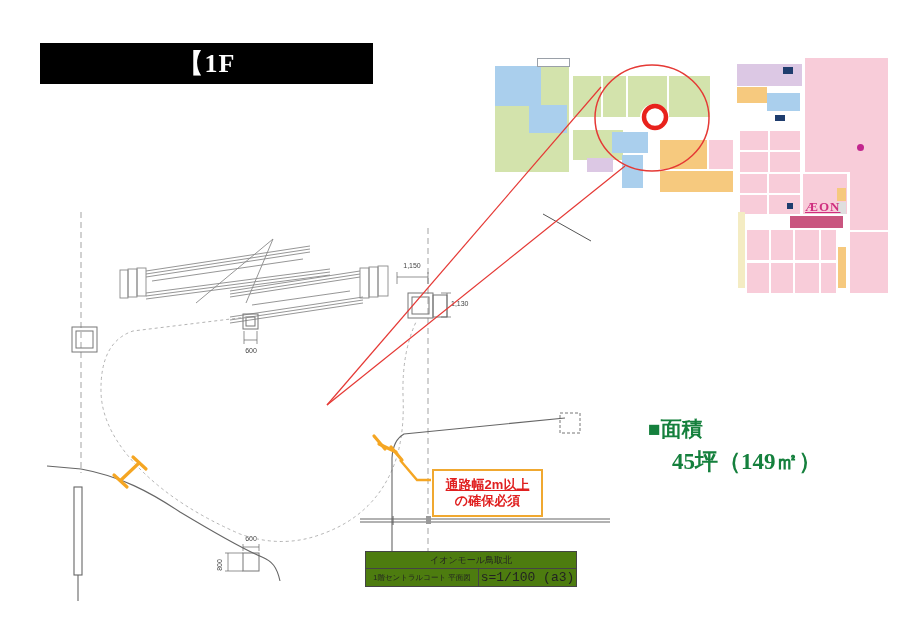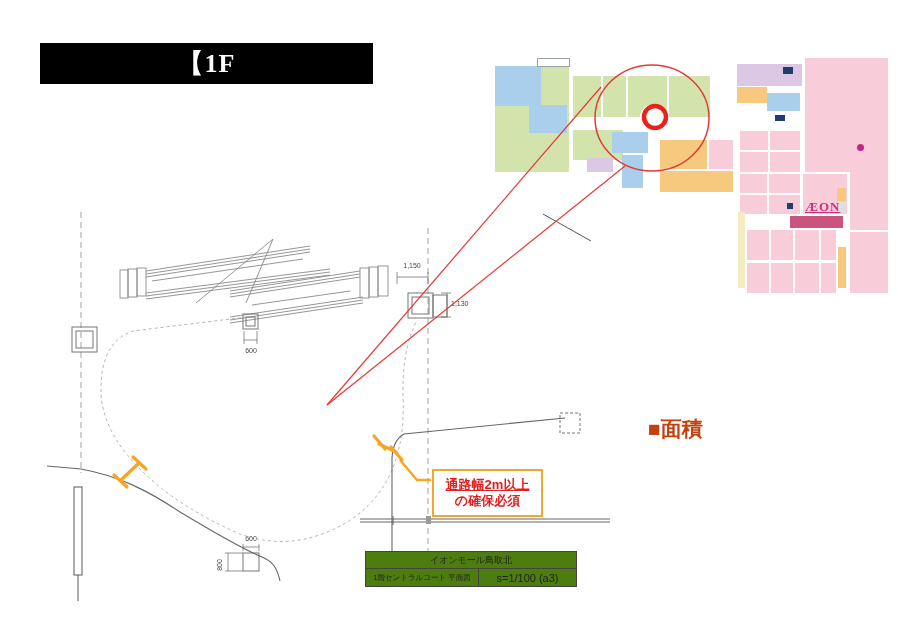--- a/index.html
+++ b/index.html
@@ -35,24 +35,24 @@
   #note-box .u{text-decoration:underline;}
 
   
   #title-block{left:365px;top:551px;width:210px;height:34px;border:1px solid #444;
                background:#4d7c0f;z-index:4;font-size:9px;color:#222;}
   #title-block .r1{height:16px;border-bottom:1px solid #444;display:flex;
                    align-items:center;justify-content:center;}
   #title-block .r2{height:17px;display:flex;justify-content:space-between;}
   #title-block .c1{width:112px;border-right:1px solid #444;display:flex;
                    align-items:center;justify-content:center;font-size:7.5px;}
-  #title-block .c2{flex:1;display:flex;align-items:center;justify-content:center;font-size:11px;}
-
-  
-  #area-block{left:648px;top:415px;width:245px;z-index:4;color:#c2410c;}
+  #title-block .c2{flex:1;display:flex;align-items:center;justify-content:center;font-size:13px;font-family:Liberation Mono, monospace;}
+
+  
+  #area-block{left:648px;top:415px;width:245px;z-index:4;color:#15803d;}
   #area-label{font-size:21px;font-weight:bold;}
   #area-value{font-size:23px;font-weight:bold;margin:3px 0 0 24px;
               font-family:"Liberation Serif","DejaVu Serif",serif;}
 </style>
 </head>
 <body>
 
 <div class="abs" id="title-bar">
   <span>【</span>
     <span class="serif">1F</span>
@@ -231,13 +231,14 @@
 <div class="abs" id="title-block">
   <div class="r1">イオンモール鳥取北</div>
   <div class="r2">
     <div class="c1">1階セントラルコート 平面図</div>
     <div class="c2">s=1/100 (a3)</div>
   </div>
 </div>
 
 <div class="abs" id="area-block">
   <div id="area-label">■面積</div>
+  <div id="area-value">45坪（149㎡）</div>
 </div>
 
 </body></html>

